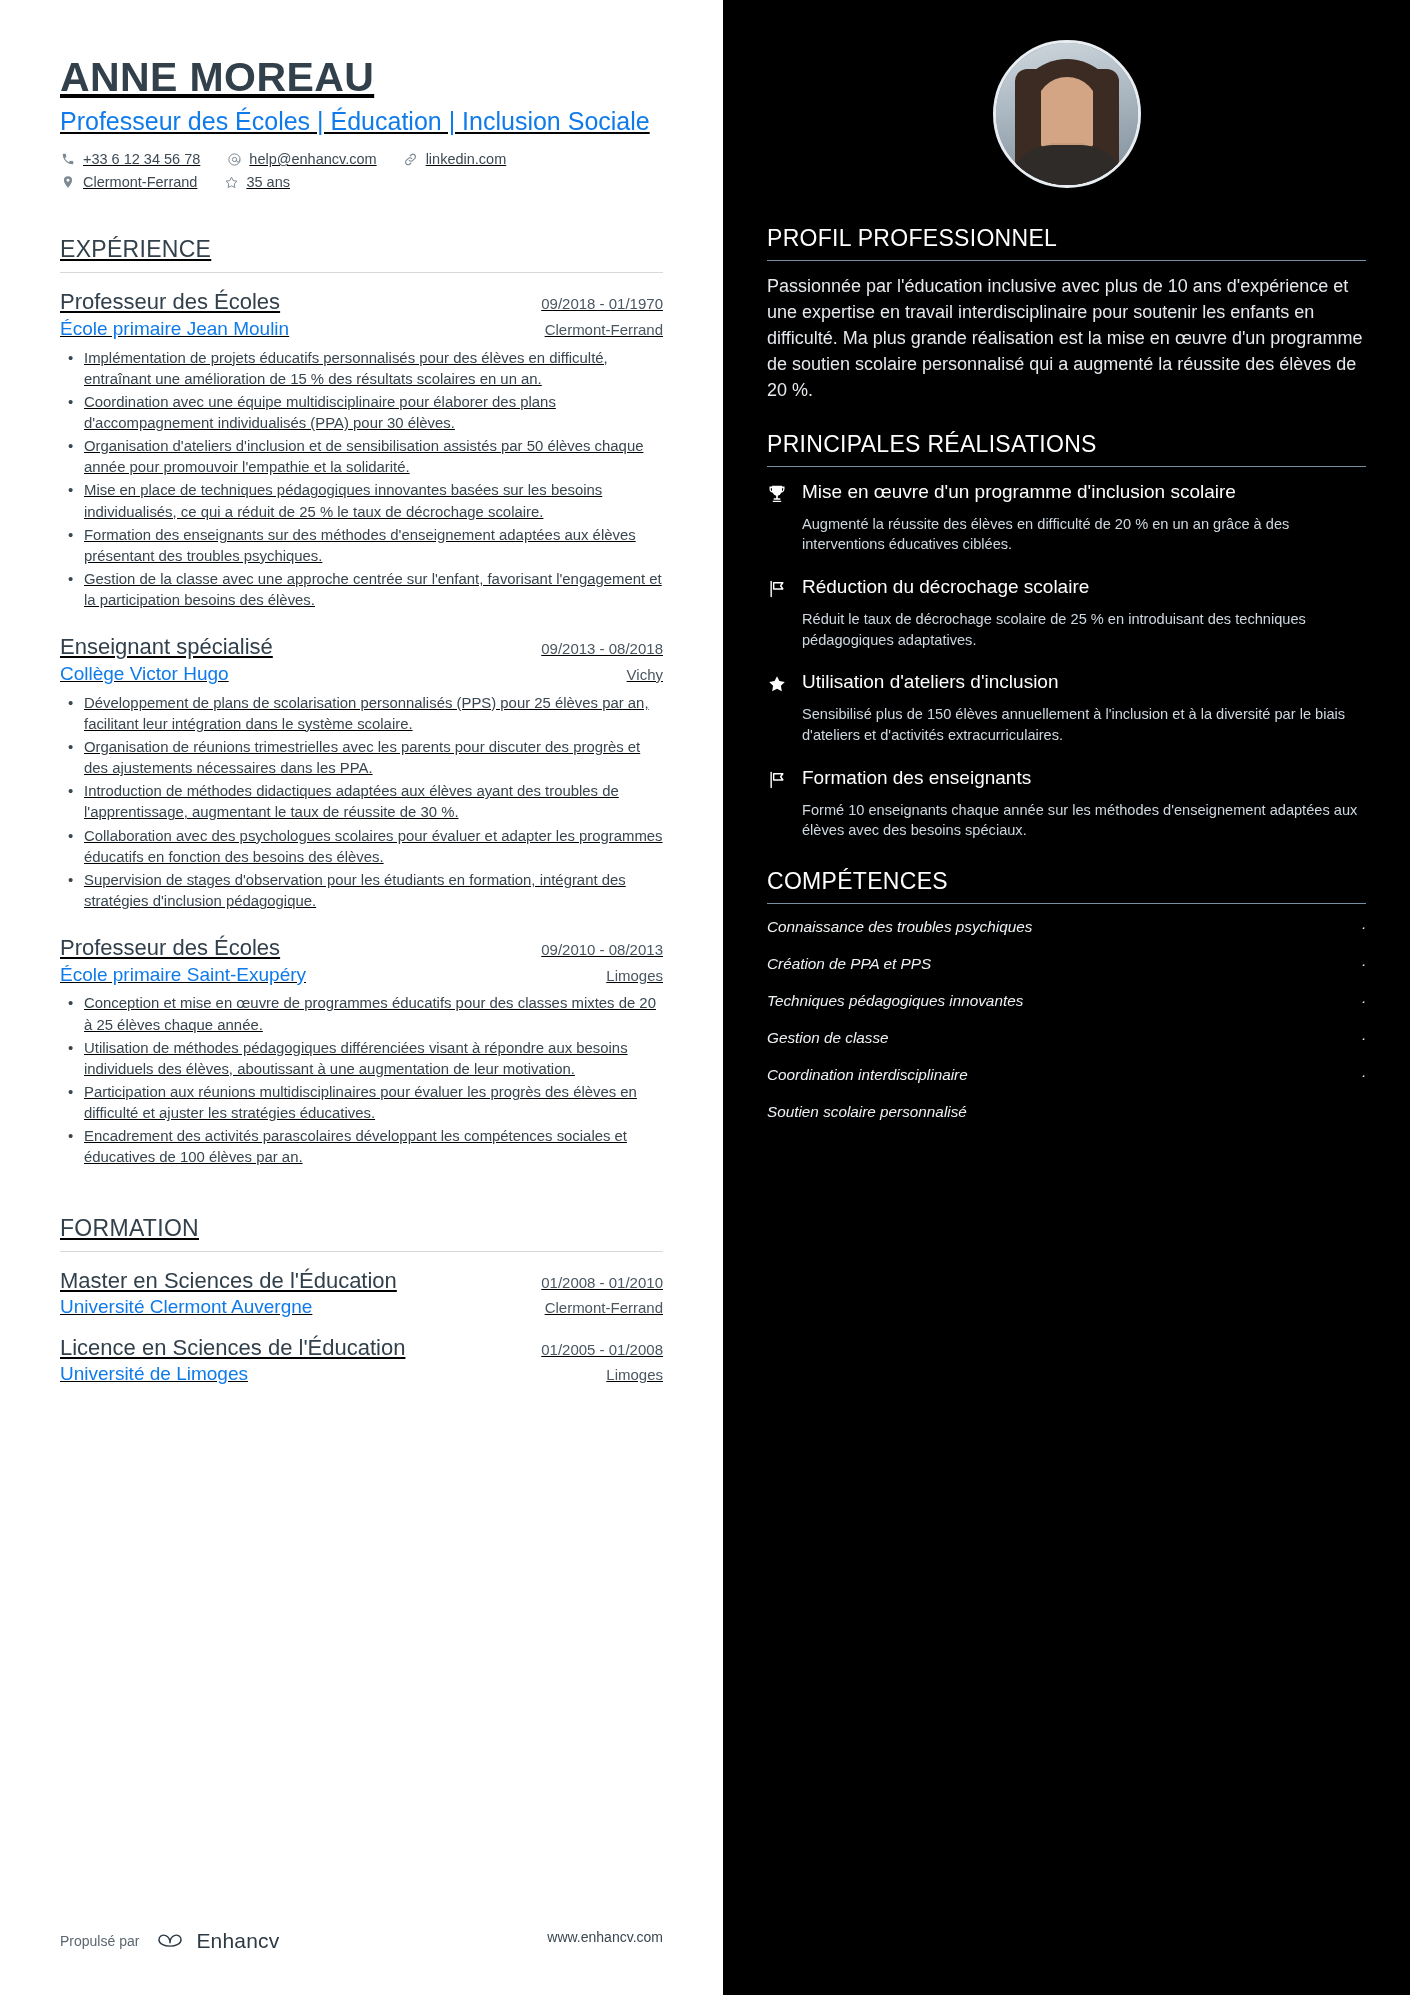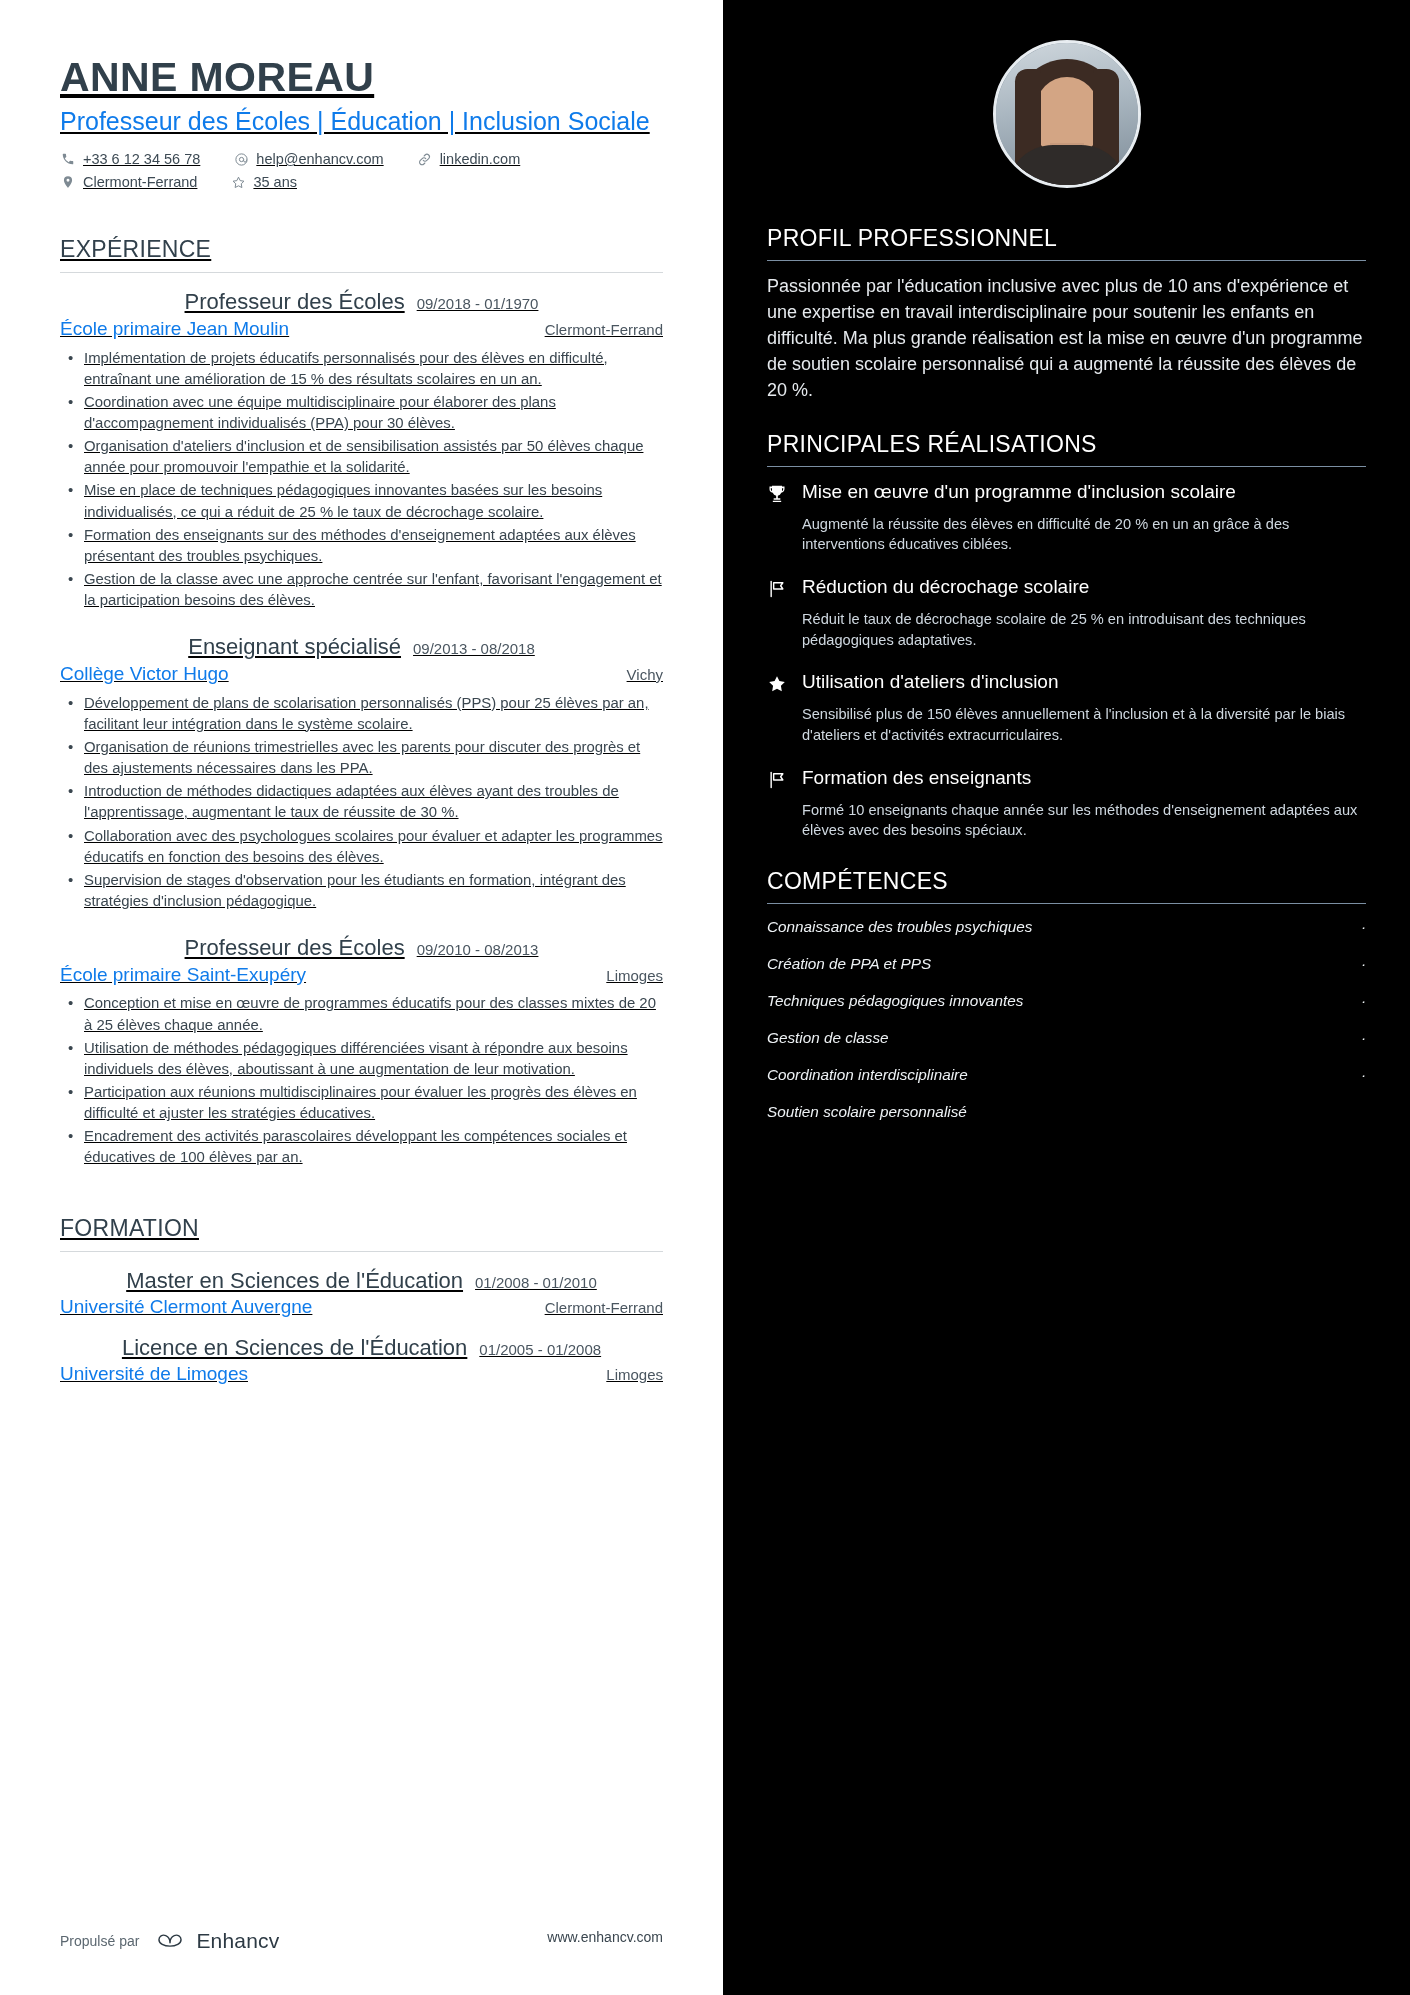--- a/index.html
+++ b/index.html
@@ -40,21 +40,21 @@
     font-weight: normal;
     line-height: 1.25;
     margin-bottom: 14px;
     white-space: nowrap;
   }
 
   .contact-rows { margin-top: 4px; }
   .contact-row {
     display: flex;
     align-items: center;
-    gap: 11px;
+    gap: 4px;
     margin-bottom: 7px;
   }
   .contact-item {
     display: flex;
     align-items: center;
     font-size: 14.5px;
     color: #3d4a54;
     margin-right: 22px;
     white-space: nowrap;
   }
@@ -78,21 +78,21 @@
     font-weight: normal;
   }
   .rule {
     height: 1px;
     background: #d5d9dc;
     width: 100%;
     margin-bottom: 15px;
   }
   .entry-top {
     display: flex;
-    justify-content: center;
+    justify-content: space-between;
     align-items: baseline;
   }
   .entry-title {
     font-size: 22px;
     color: #31404b;
     font-weight: normal;
     line-height: 1.25;
   }
   .entry-date {
     font-size: 15px;

